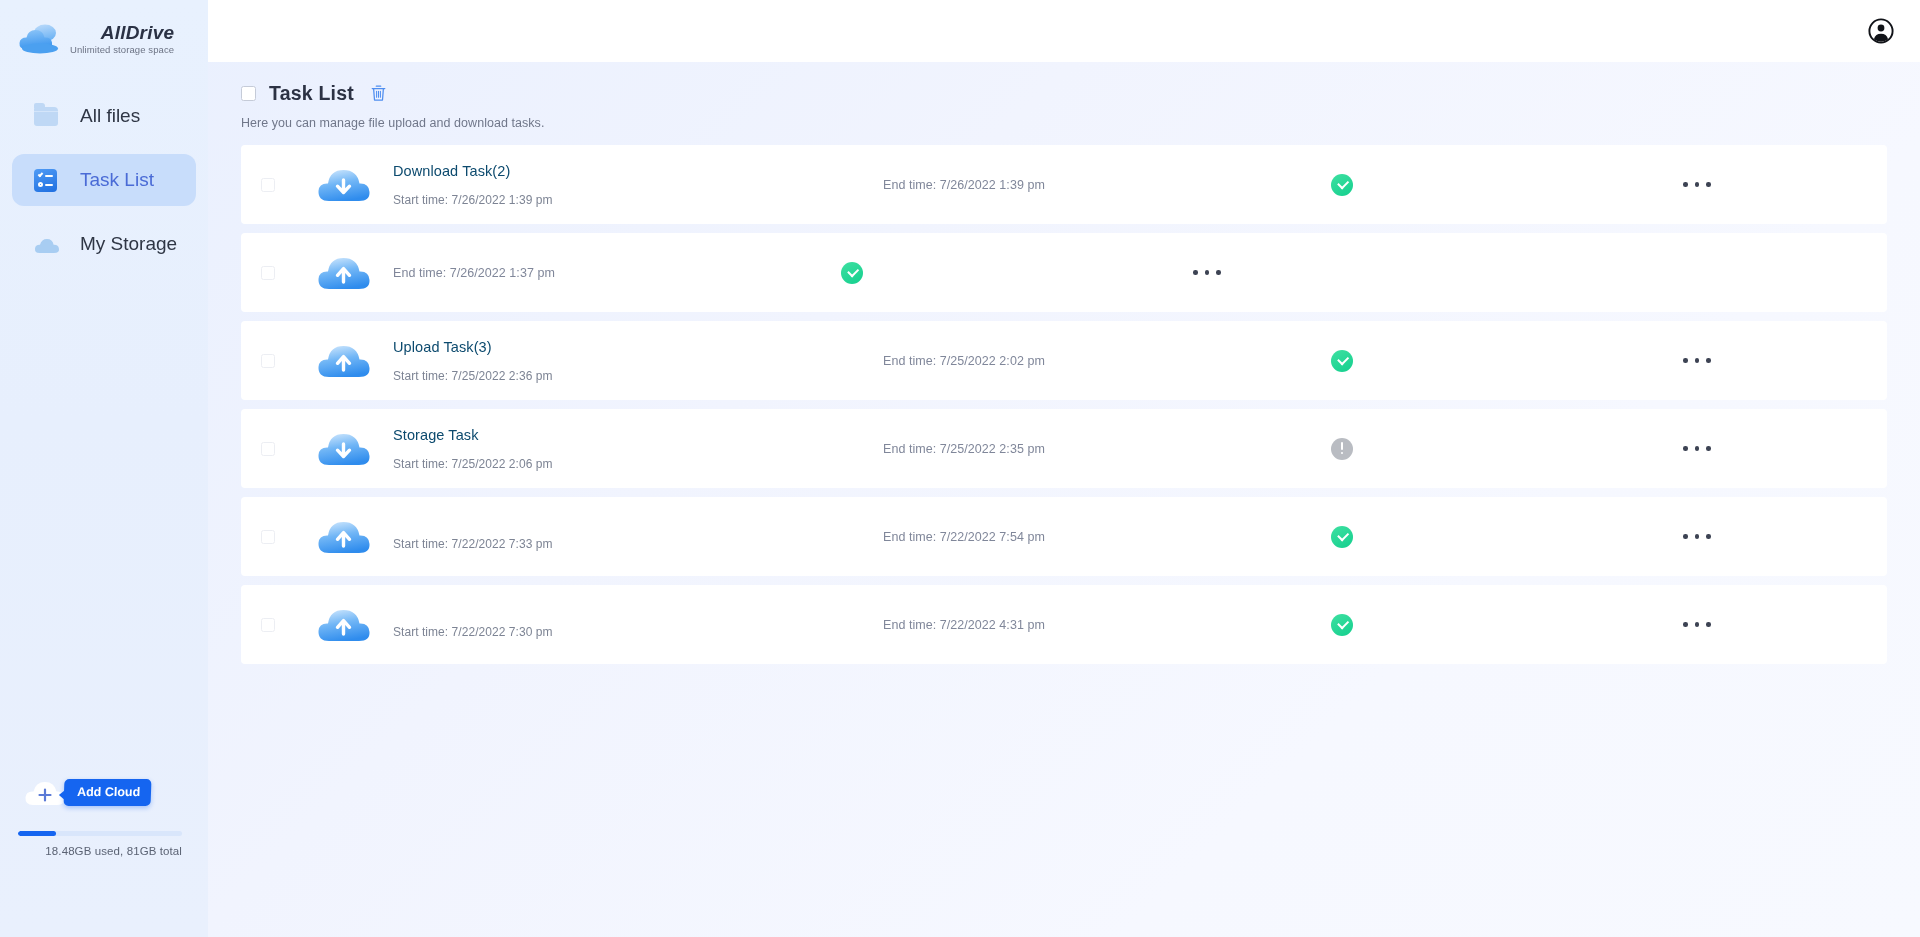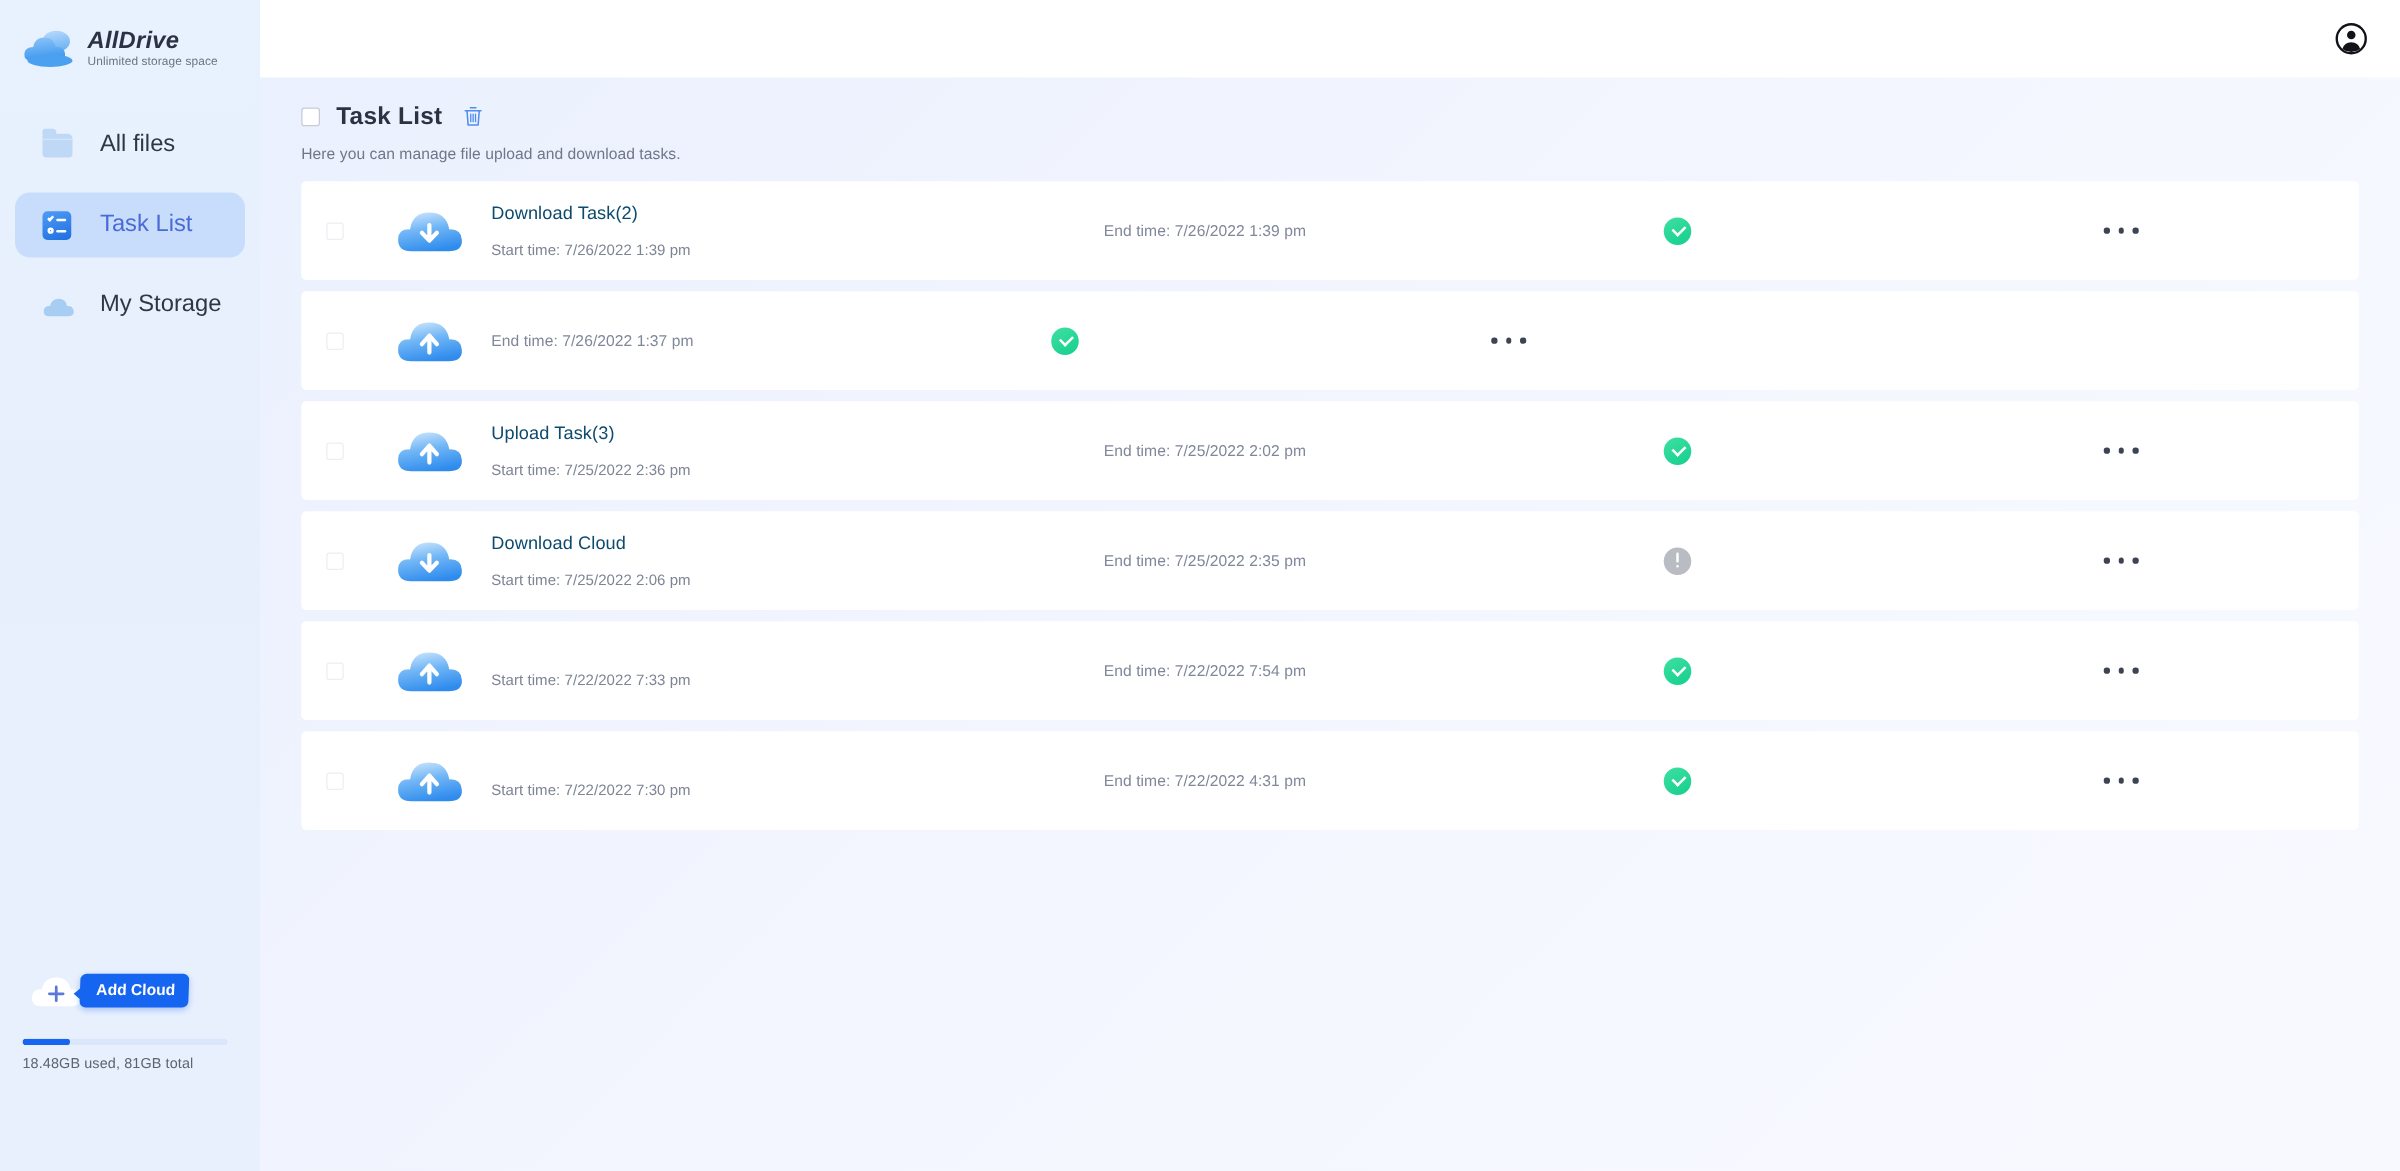--- a/index.html
+++ b/index.html
@@ -10,20 +10,21 @@
     background: #f5f7ff;
   }
   .app { position: relative; width: 1920px; height: 937px; display: flex; }
 
   
   .sidebar {
     width: 208px; height: 937px; flex: 0 0 208px;
     background: linear-gradient(180deg, #e8f1fe 0%, #e7effd 45%, #e9f0fd 100%);
     position: relative;
     z-index: 5;
+    text-align: right;
   }
   .brand {
     display: flex; align-items: center;
     padding: 14px 0 0 18px;
     height: 62px;
   }
   .brand-cloud { width: 46px; height: 34px; position: relative; flex: 0 0 46px; margin-right: 6px;}
   .brand-text { display: flex; flex-direction: column; justify-content: center; padding-top: 2px;}
   .brand-title {
     font-size: 19px; font-weight: bold; font-style: italic;
@@ -403,21 +404,21 @@
                       <stop offset="0.45" stop-color="#71b6f6"></stop>
                       <stop offset="1" stop-color="#2f8ced"></stop>
       </linearGradient>
     </defs>
     <path d="M13 37 Q2 37 2.5 27 Q3 19 12 19.5 Q14 6 27.5 6 Q41 6 43.5 19.5 Q53 19 53.5 28 Q54 37 43 37 Z" fill="url(#dlc)"></path>
     <path d="M27.5 16 L27.5 27.5 M21.5 22.2 L27.5 28.5 L33.5 22.2" fill="none" stroke="#fff" stroke-width="3.4" stroke-linecap="round" stroke-linejoin="round"></path>
   </svg>
 </div>
             </div>
             <div class="cell-info">
-              <div class="task-name">Download Cloud</div>
+              <div class="task-name">Storage Task</div>
               <div class="task-start">Start time: 7/25/2022 2:06 pm</div>
             </div>
             <div class="cell-end">End time: 7/25/2022 2:35 pm</div>
             <div class="cell-status">
               <div class="status-ico status-warn"></div>
             </div>
             <div class="cell-menu">
               <div class="dots">
                 <span></span>
                 <span></span>

